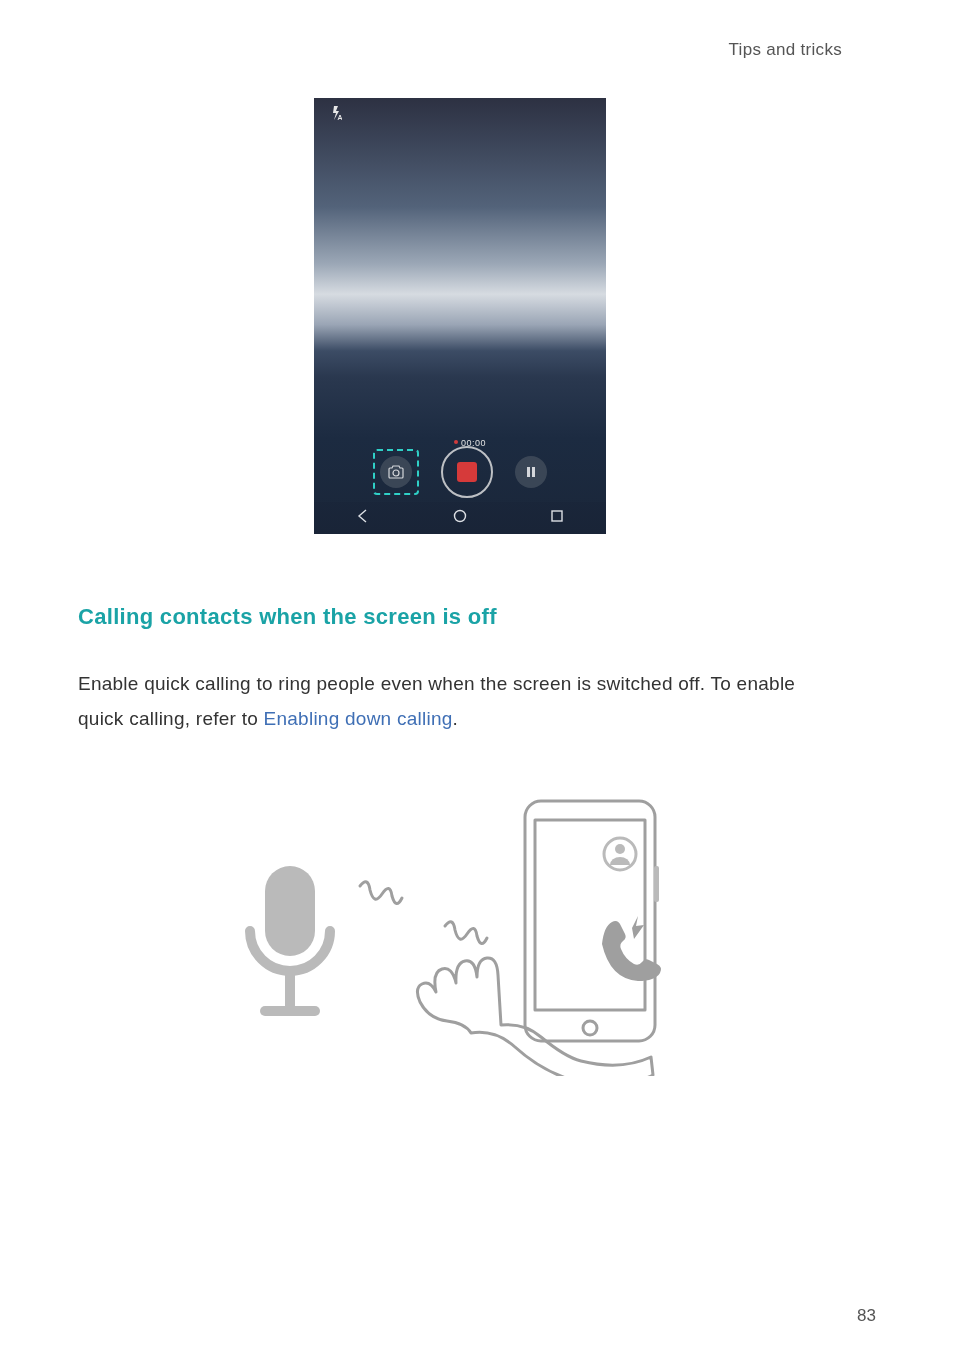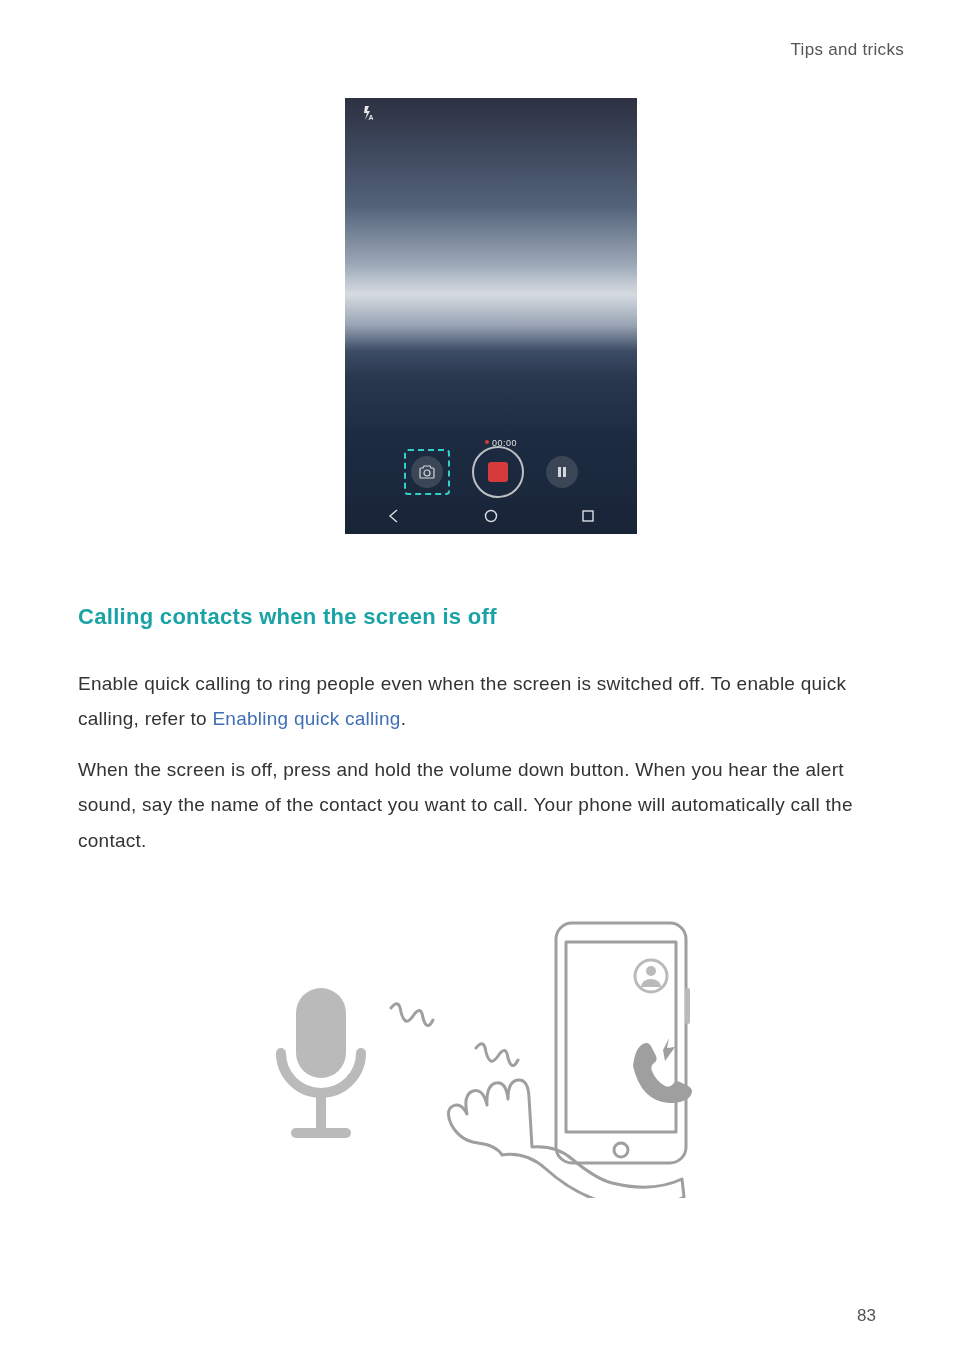--- a/index.html
+++ b/index.html
@@ -9,21 +9,21 @@
     height: 1352px;
     background: #ffffff;
     font-family: Arial, "Helvetica Neue", Helvetica, sans-serif;
     color: #333;
     position: relative;
   }
   .page {
     box-sizing: border-box;
     width: 954px;
     height: 1352px;
-    padding: 40px 50px 0 78px;
+    padding: 40px 112px 0 78px;
     position: relative;
   }
   .header-label {
     text-align: right;
     font-size: 17px;
     color: #555;
     letter-spacing: 0.3px;
     margin-bottom: 38px;
   }
   .screenshot-wrap {
@@ -231,24 +231,23 @@
               <rect x="2" y="2" width="10" height="10" fill="none" stroke="#dcdfe4" stroke-width="1.4"></rect>
             </svg>
         </span>
       </div>
     </div>
   </div>
 
   <h1 class="section-title">Calling contacts when the screen is off</h1>
 
   <p class="body">
-    <span>Enable quick calling to ring people even when the screen is switched off. To enable quick calling, refer to </span><a class="inline-link">Enabling quick calling</a><span>.</span>
+    <span>Enable quick calling to ring people even when the screen is switched off. To enable quick calling, refer to </span><a class="inline-link">Enabling down calling</a><span>.</span>
   </p>
 
-  <p class="body">When the screen is off, press and hold the volume down button. When you hear the alert sound, say the name of the contact you want to call. Your phone will automatically call the contact.</p>
 
   <div class="illus-wrap">
     <svg class="illus" viewBox="0 0 460 300">
 
       <g>
         <rect x="35" y="90" width="50" height="90" rx="25" class="fill-gray"></rect>
         <path d="M20 155 a40 40 0 0 0 80 0" fill="none" stroke="#bababa" stroke-width="10" stroke-linecap="round"></path>
         <line x1="60" y1="195" x2="60" y2="230" stroke="#bababa" stroke-width="10" stroke-linecap="round"></line>
         <line x1="35" y1="235" x2="85" y2="235" stroke="#bababa" stroke-width="10" stroke-linecap="round"></line>
       </g>

